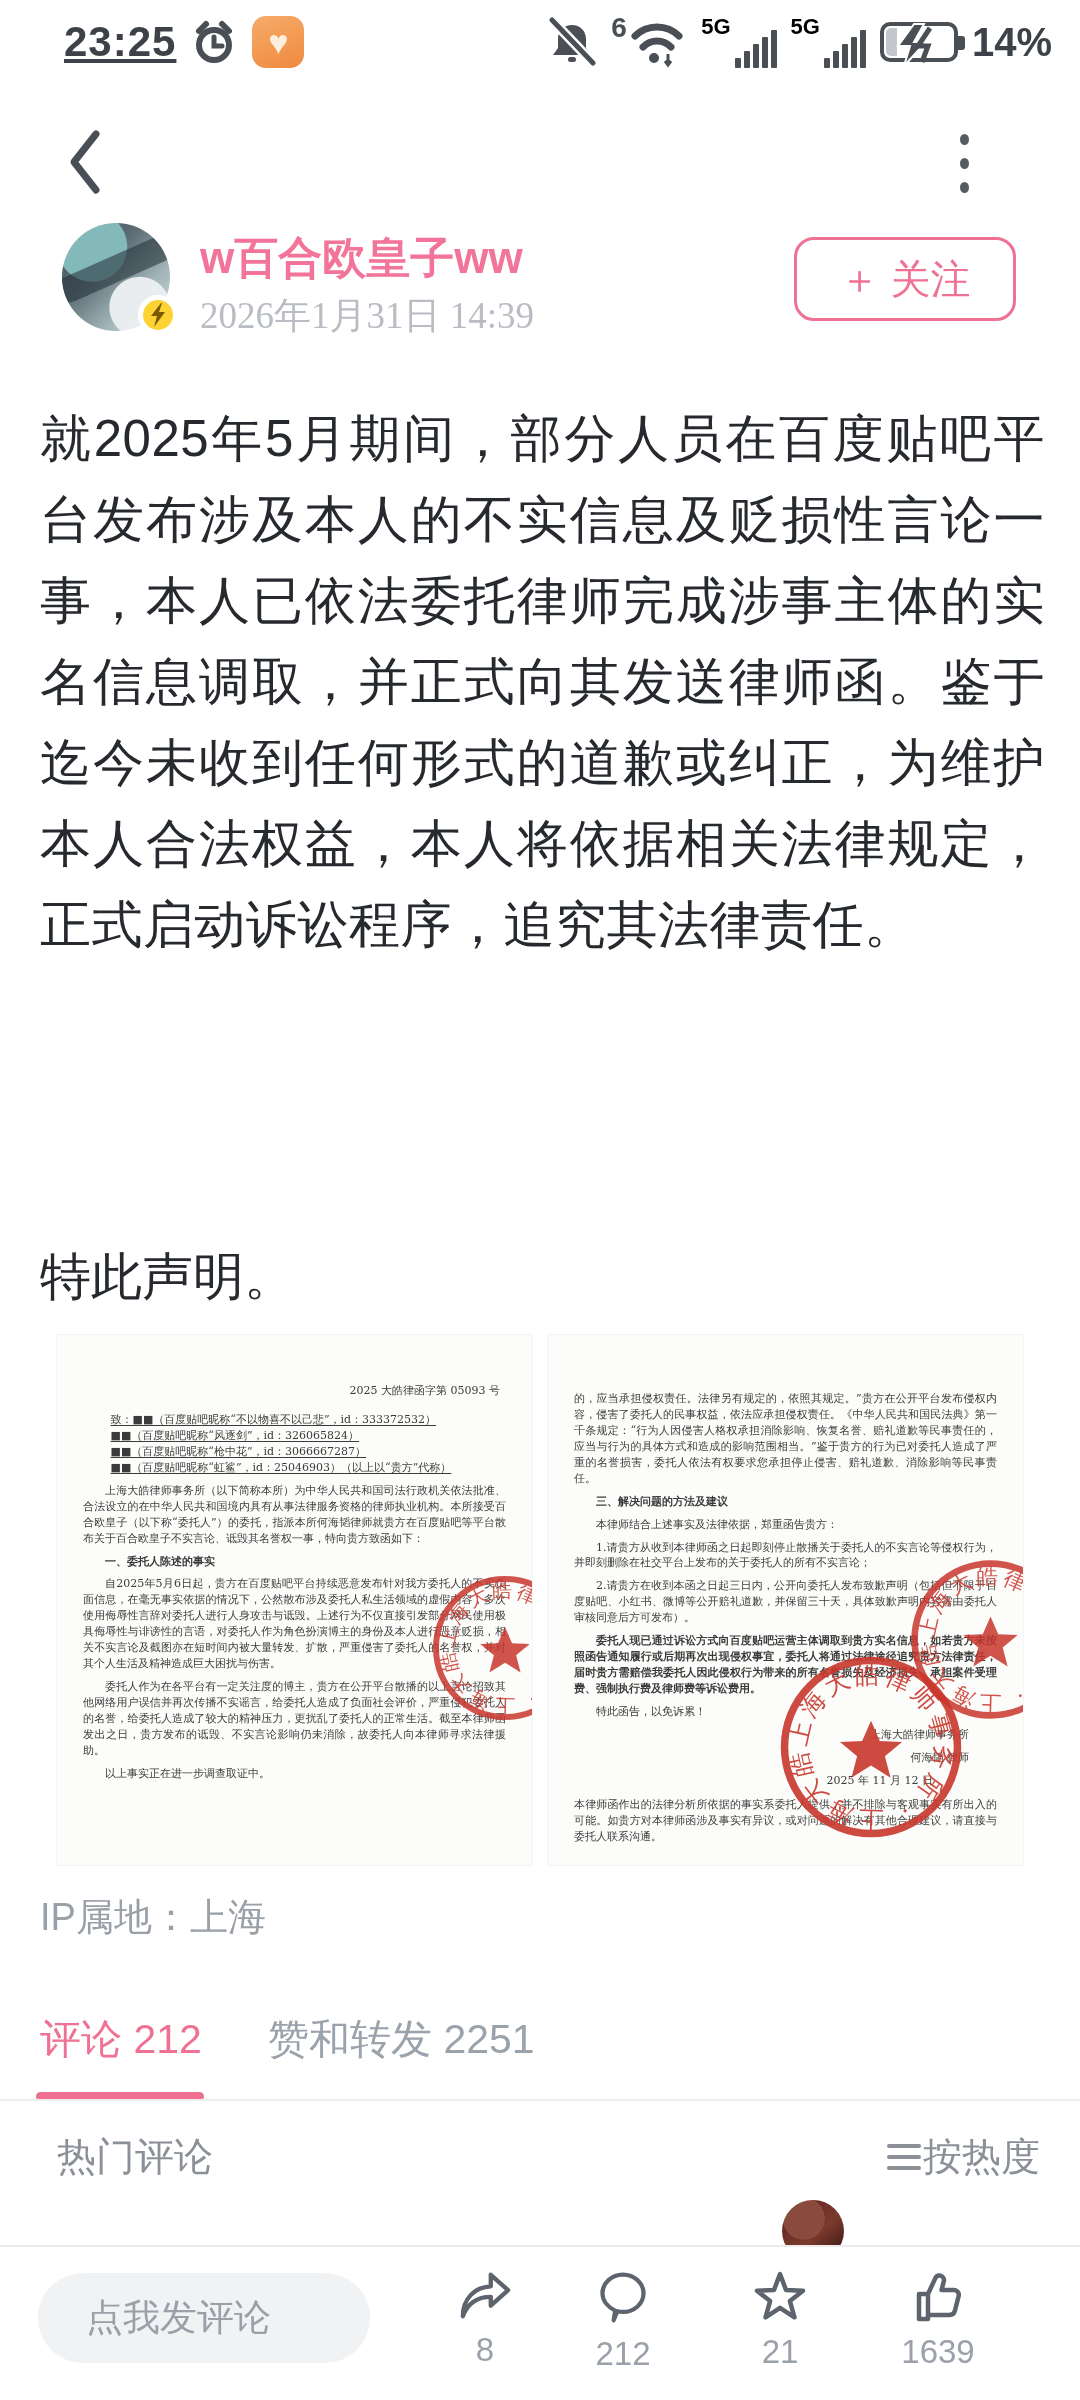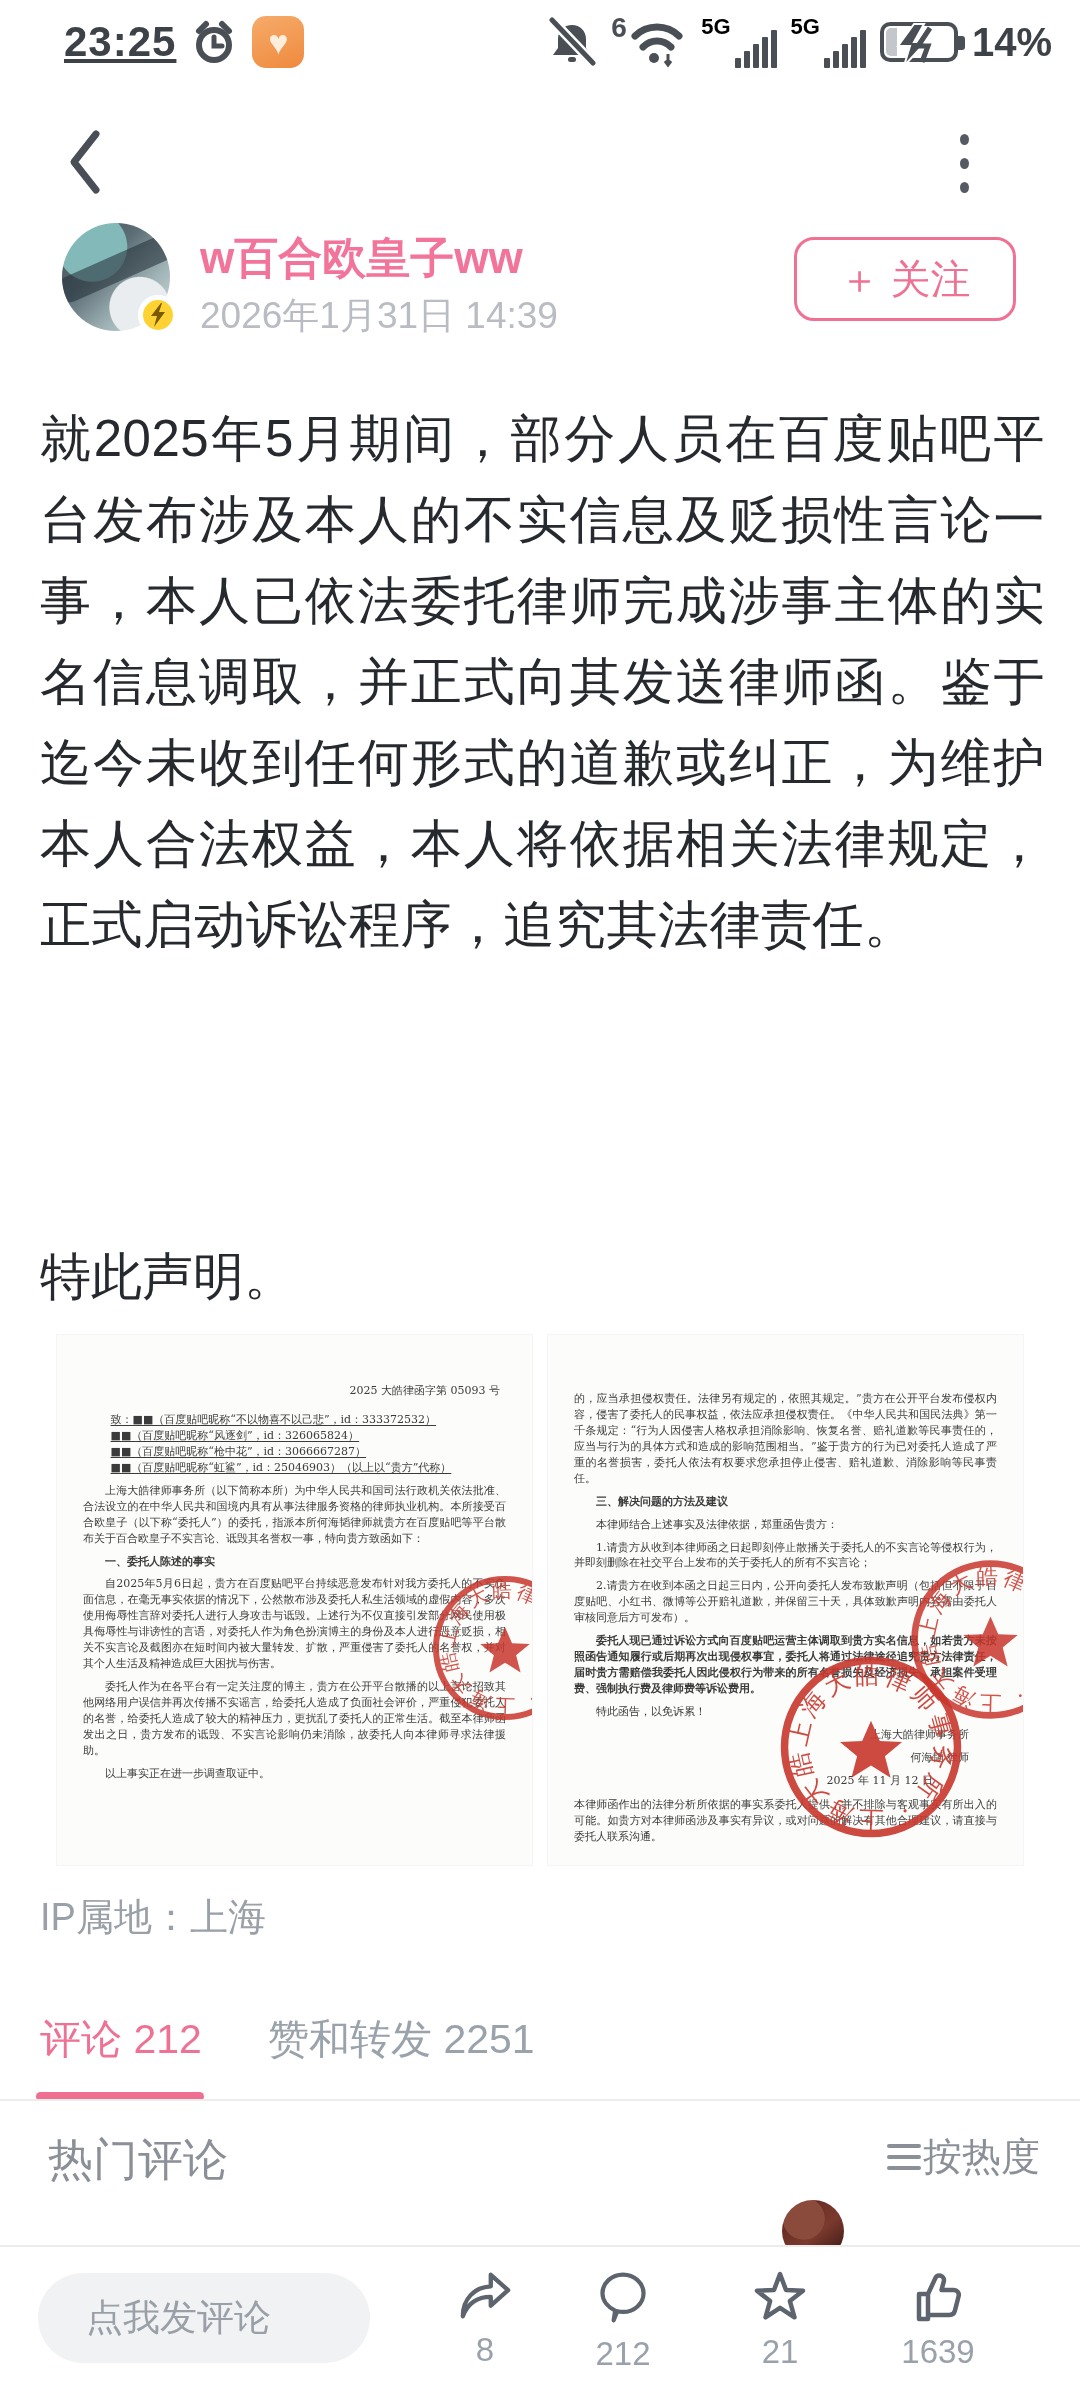--- a/index.html
+++ b/index.html
@@ -33,21 +33,21 @@
   
   .author-row{position:absolute;top:221px;left:0;width:1080px;height:120px;}
   .avatar{position:absolute;left:62px;top:2px;width:108px;height:108px;border-radius:50%;overflow:hidden;
     background:
       radial-gradient(circle at 72% 78%,#e9edef 0 26%,rgba(0,0,0,0) 27%),
       radial-gradient(circle at 28% 22%,#84b9ba 0 30%,rgba(0,0,0,0) 31%),
       linear-gradient(135deg,#3f4c55 0%,#5d6e76 38%,#9fb3b6 68%,#d9e0e2 100%);}
   .avatar .streak{position:absolute;left:-10px;top:30px;width:140px;height:26px;background:rgba(33,44,52,.55);transform:rotate(-24deg);border-radius:13px;}
   .badge{position:absolute;left:138px;top:74px;width:40px;height:40px;border-radius:50%;background:#ffd234;border:5px solid #fff;box-sizing:border-box;display:flex;align-items:center;justify-content:center;}
   .uname{position:absolute;left:200px;top:8px;font-size:44px;font-weight:bold;color:#f2749a;}
-  .udate{position:absolute;left:200px;top:70px;font-size:37px;color:#b9bdc3;}
+  .udate{position:absolute;left:200px;top:70px;font-size:37px;color:#b9bdc3;font-family:Liberation Serif, serif;}
   .follow-btn{position:absolute;right:64px;top:16px;width:222px;height:84px;border:3px solid #ef7193;border-radius:20px;
     box-sizing:border-box;display:flex;align-items:center;justify-content:center;font-size:40px;color:#ef7193;background:#fff;}
 
   
   .post-body{position:absolute;left:40px;top:398px;width:1005px;font-size:51px;line-height:81px;color:#26292e;text-align:justify;letter-spacing:.5px;}
   .post-closing{position:absolute;left:40px;top:1243px;font-size:51px;color:#26292e;}
   .ip-row{position:absolute;left:40px;top:1892px;font-size:38px;color:#9aa0a8;}
 
   
   .attachment{position:absolute;left:57px;top:1335px;width:966px;height:530px;display:flex;gap:16px;}
@@ -68,21 +68,21 @@
   
   .tabs{position:absolute;left:0;top:1998px;width:1080px;height:100px;}
   .tab{position:absolute;top:14px;font-size:41px;}
   .tab.active{left:40px;color:#ef7193;}
   .tab.inactive{left:268px;color:#9aa2ab;}
   .tab-underline{position:absolute;left:36px;top:2092px;width:168px;height:9px;border-radius:5px;background:#ee6f90;}
   .tabs-hairline{position:absolute;left:0;top:2099px;width:1080px;height:2px;background:#ededed;}
 
   
   .comments-header{position:absolute;left:0;top:2122px;width:1080px;height:64px;}
-  .ch-title{position:absolute;left:48px;top:8px;font-size:45px;color:#8b9098;}
+  .ch-title{position:absolute;left:57px;top:8px;font-size:39px;color:#8b9098;}
   .ch-sort{position:absolute;right:40px;top:8px;display:flex;align-items:center;gap:2px;font-size:39px;color:#8b9098;}
   .sort-icon{display:flex;flex-direction:column;gap:7px;}
   .sort-icon i{display:block;width:34px;height:4px;background:#8b9098;border-radius:2px;}
 
   .peek-avatar{position:absolute;left:782px;top:2200px;width:62px;height:62px;border-radius:50%;z-index:1;
     background:radial-gradient(circle at 35% 30%,#8a4a3c 0 35%,rgba(0,0,0,0) 36%),linear-gradient(140deg,#55201d,#7c3a2e 55%,#2e1210);}
 
   
   .bottom-bar{position:absolute;left:0;top:2245px;width:1080px;height:155px;background:#fff;border-top:2px solid #ececec;z-index:5;}
   .comment-pill{position:absolute;left:38px;top:26px;width:332px;height:90px;border-radius:45px;background:#f1f2f4;

